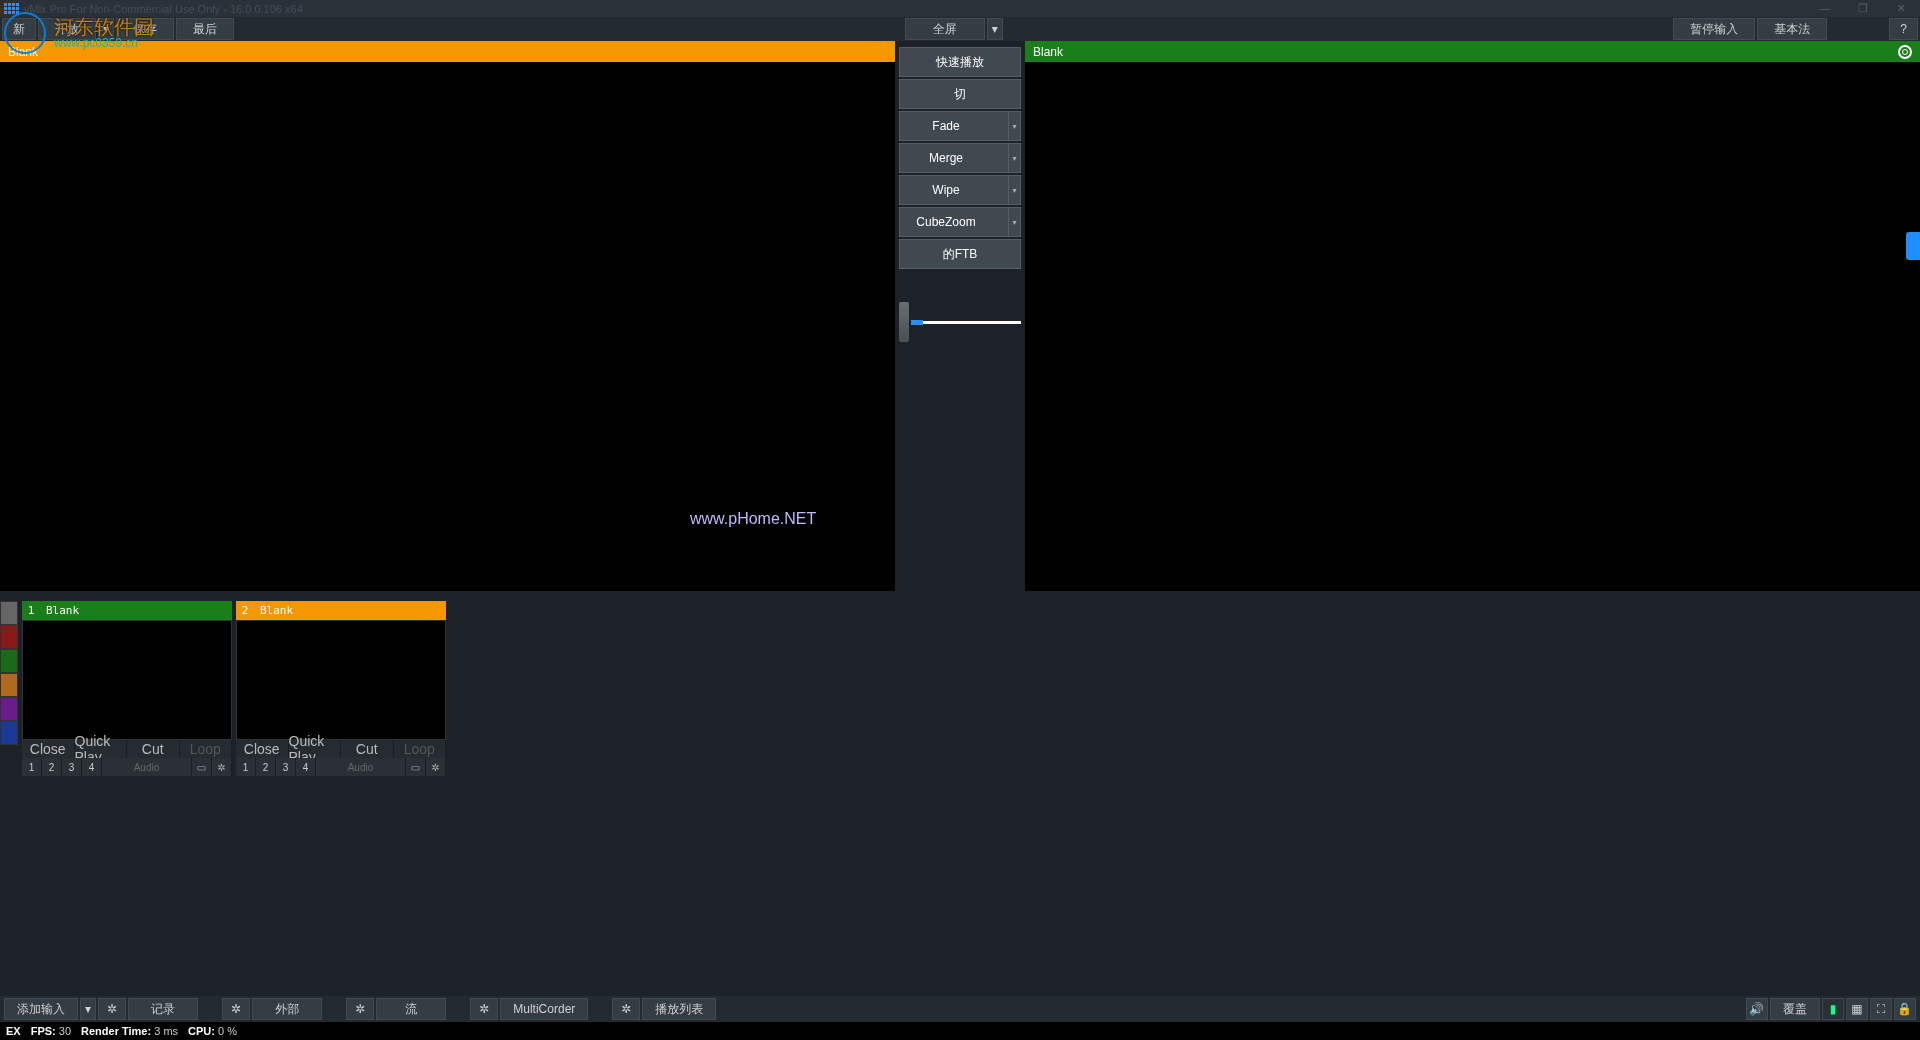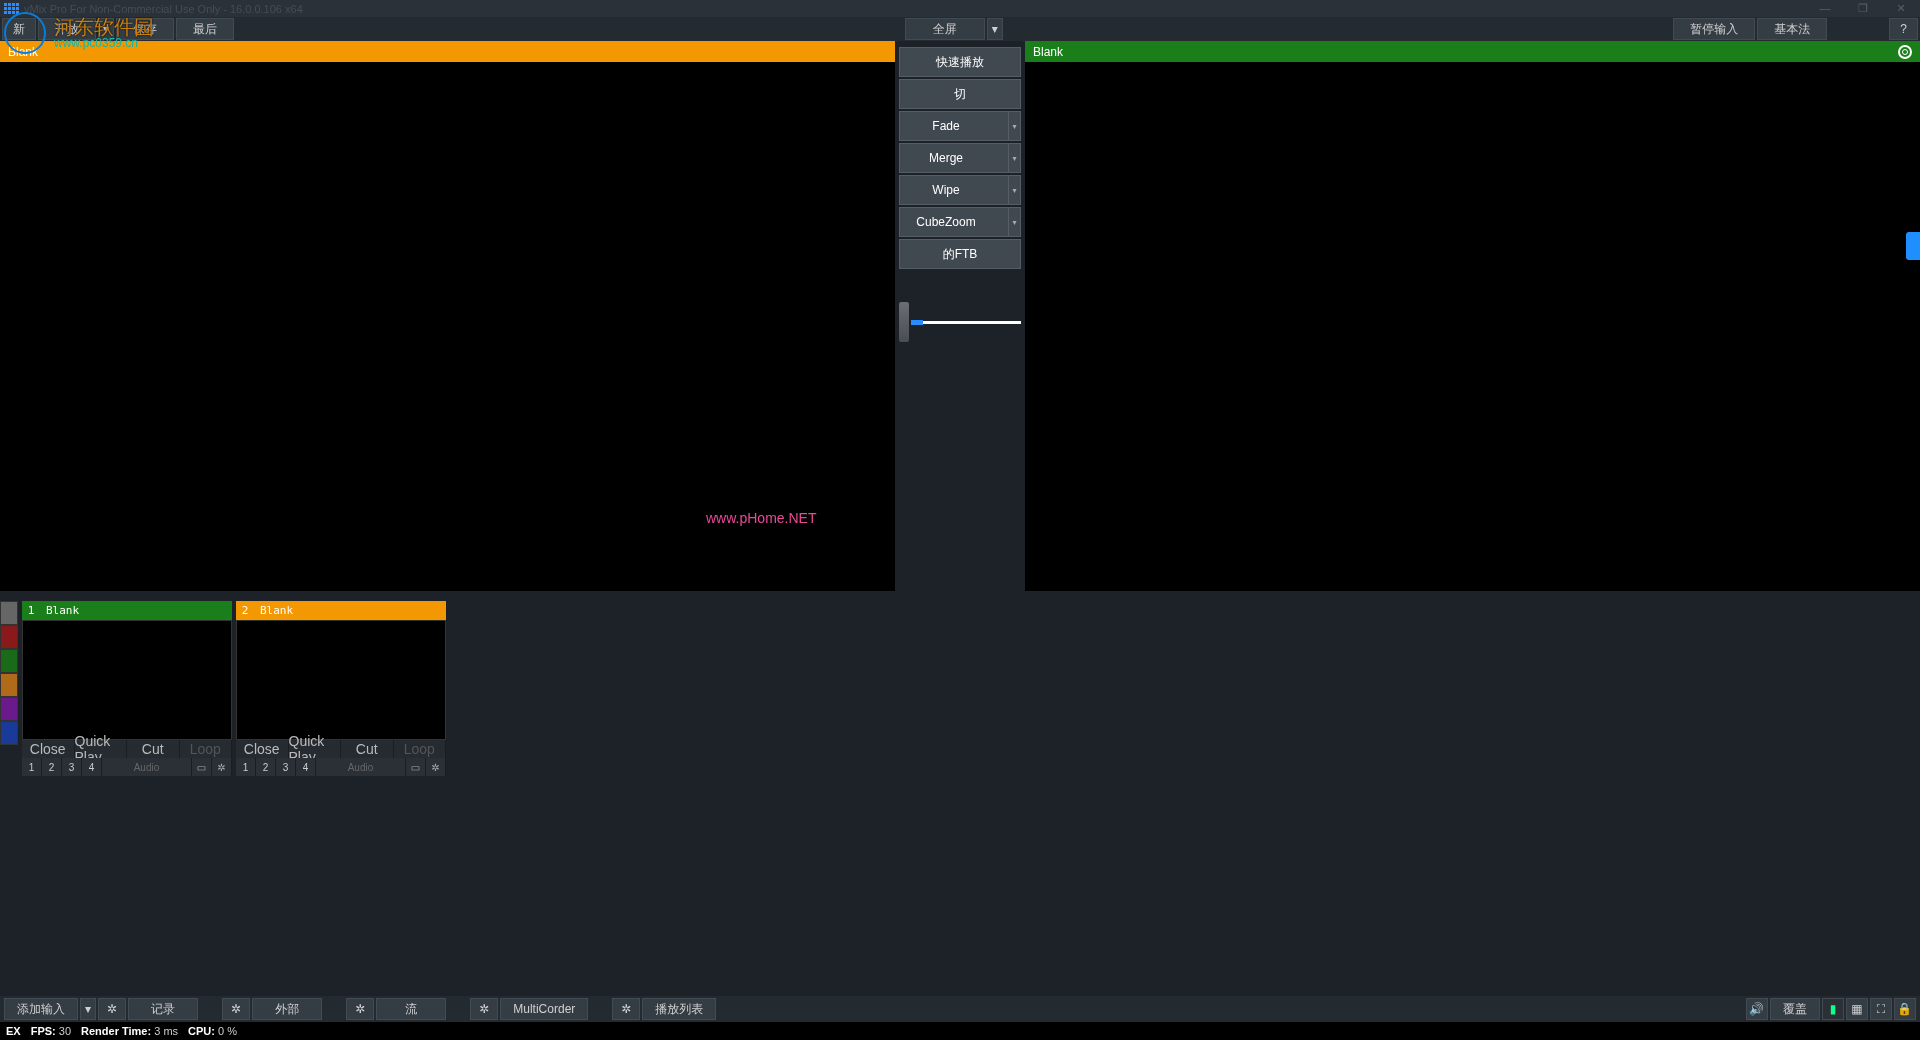--- a/index.html
+++ b/index.html
@@ -159,23 +159,23 @@
 .t-bar .track {
   flex:1; height:3px;
   background:#fff;
   margin-left:2px;
   position:relative;
 }
 .t-bar .track::before{content:"";position:absolute;left:0;top:-1px;width:12px;height:5px;background:#2a8cff;}
 
 .watermark-center {
   position:absolute;
-  left:706px; top:510px;
-  color:#ec4899;
-  font-size:14px;
+  left:690px; top:510px;
+  color:#c4b5fd;
+  font-size:16px;
   z-index:3;
 }
 
 .inputs-area {
   height:200px;
   display:flex;
   margin-top:10px;
 }
 .color-strip {
   width:18px;

